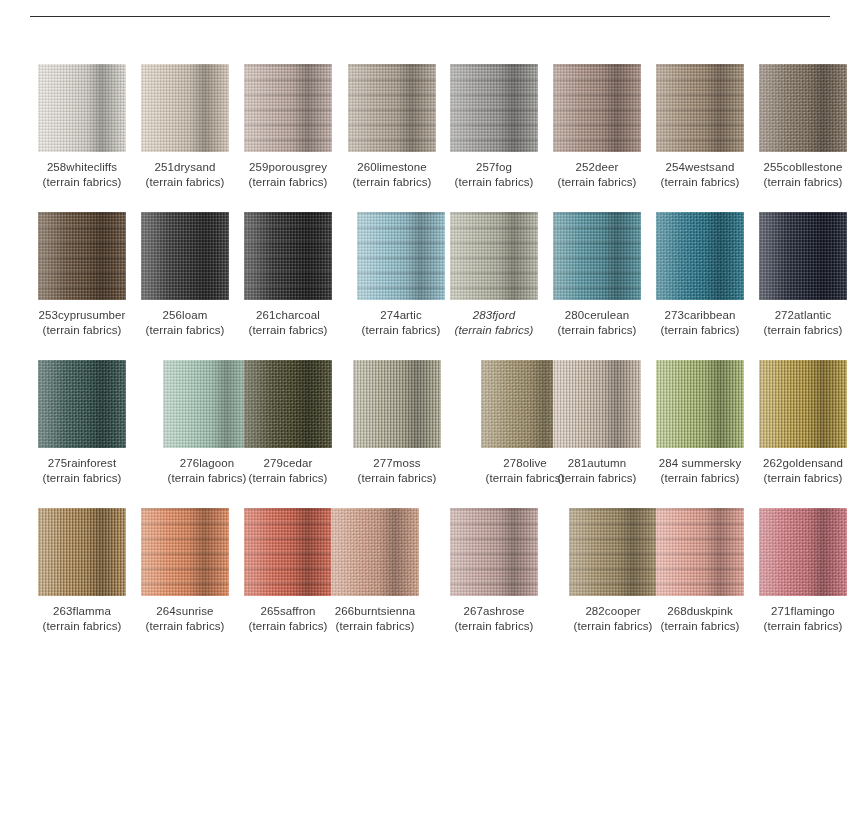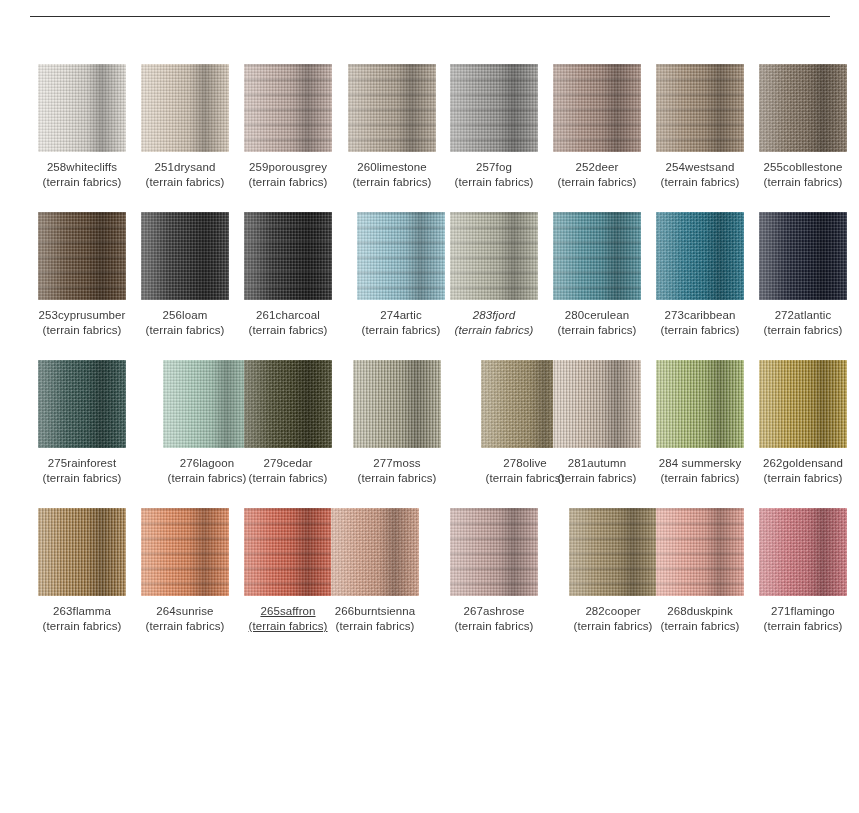--- a/index.html
+++ b/index.html
@@ -375,21 +375,21 @@
       </div>
       <div class="swatch-cell" style="left: 141px;">
         <div class="swatch-chip" style="background: rgb(226, 135, 90); width: 88px; height: 88px;">
           <div class="weave warp"></div>
           <div class="weave weft"></div>
           <div class="weave slub"></div>
           <div class="weave shade"></div>
         </div>
         <div class="swatch-label"><span>264sunrise</span><span class="swatch-sub">(terrain fabrics)</span></div>
       </div>
-      <div class="swatch-cell" style="left: 244px; text-decoration: underline;">
+      <div class="swatch-cell" style="left: 244px;">
         <div class="swatch-chip" style="background: rgb(212, 97, 74); width: 88px; height: 88px;">
           <div class="weave warp"></div>
           <div class="weave weft"></div>
           <div class="weave slub"></div>
           <div class="weave shade"></div>
         </div>
         <div class="swatch-label"><span>265saffron</span><span class="swatch-sub">(terrain fabrics)</span></div>
       </div>
       <div class="swatch-cell" style="left: 331px;">
         <div class="swatch-chip" style="background: rgb(216, 162, 137); width: 88px; height: 88px;">

